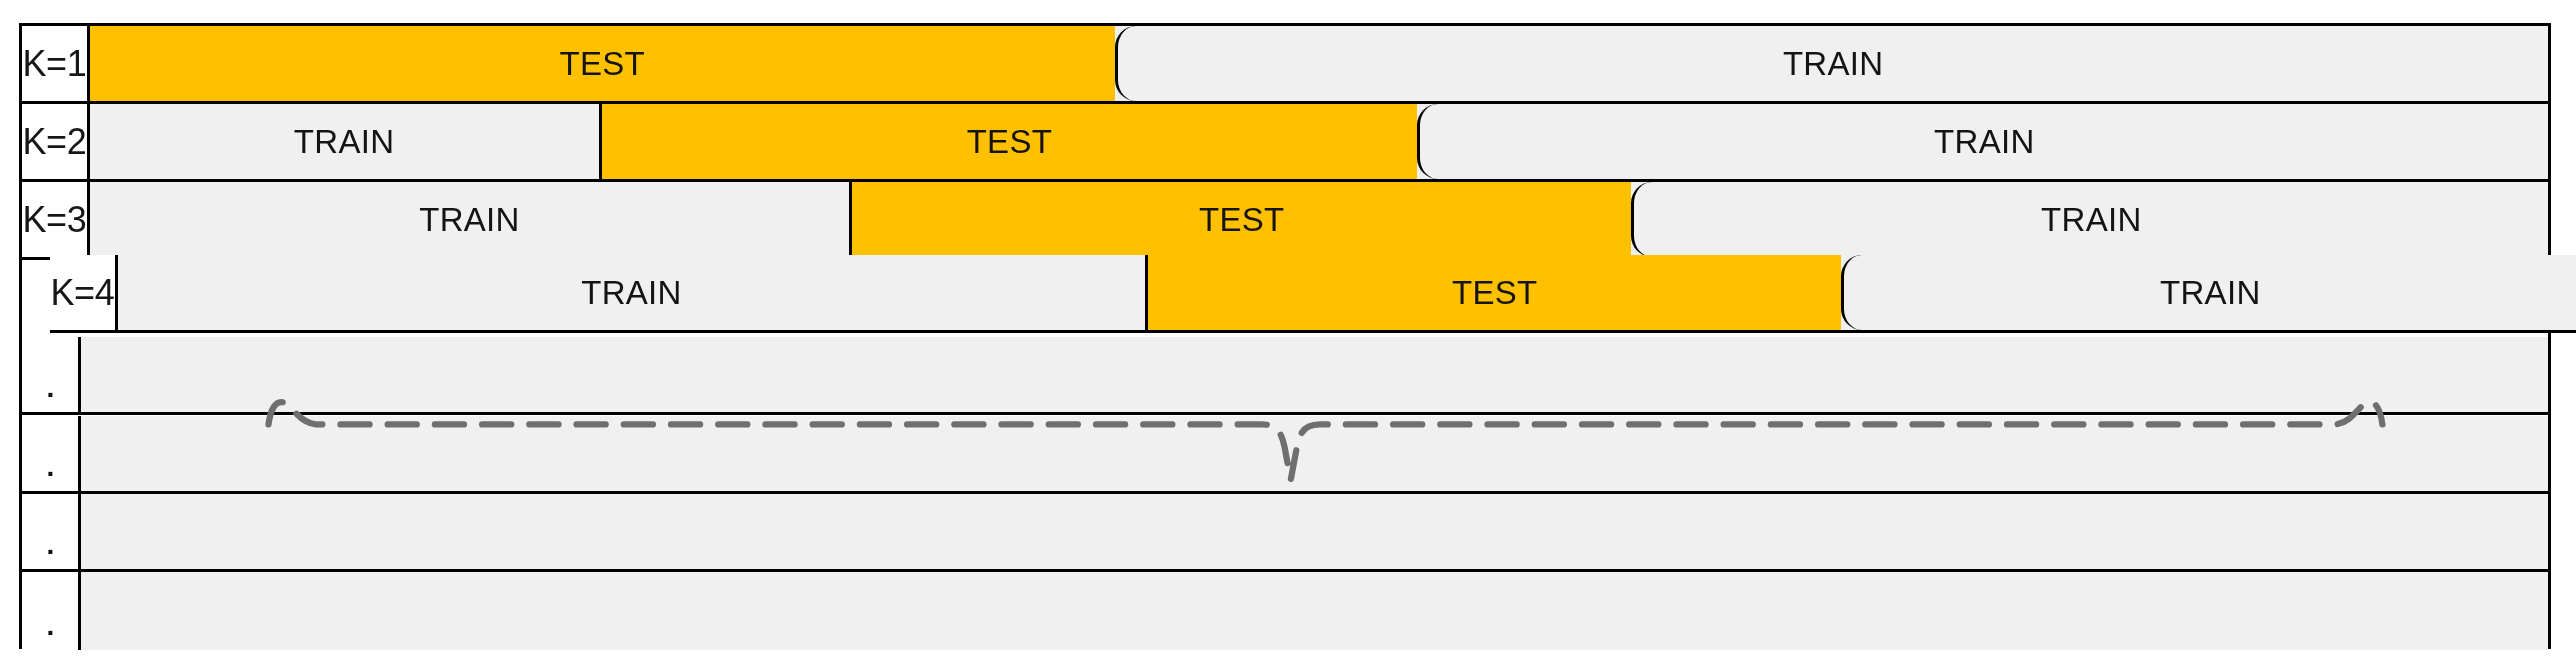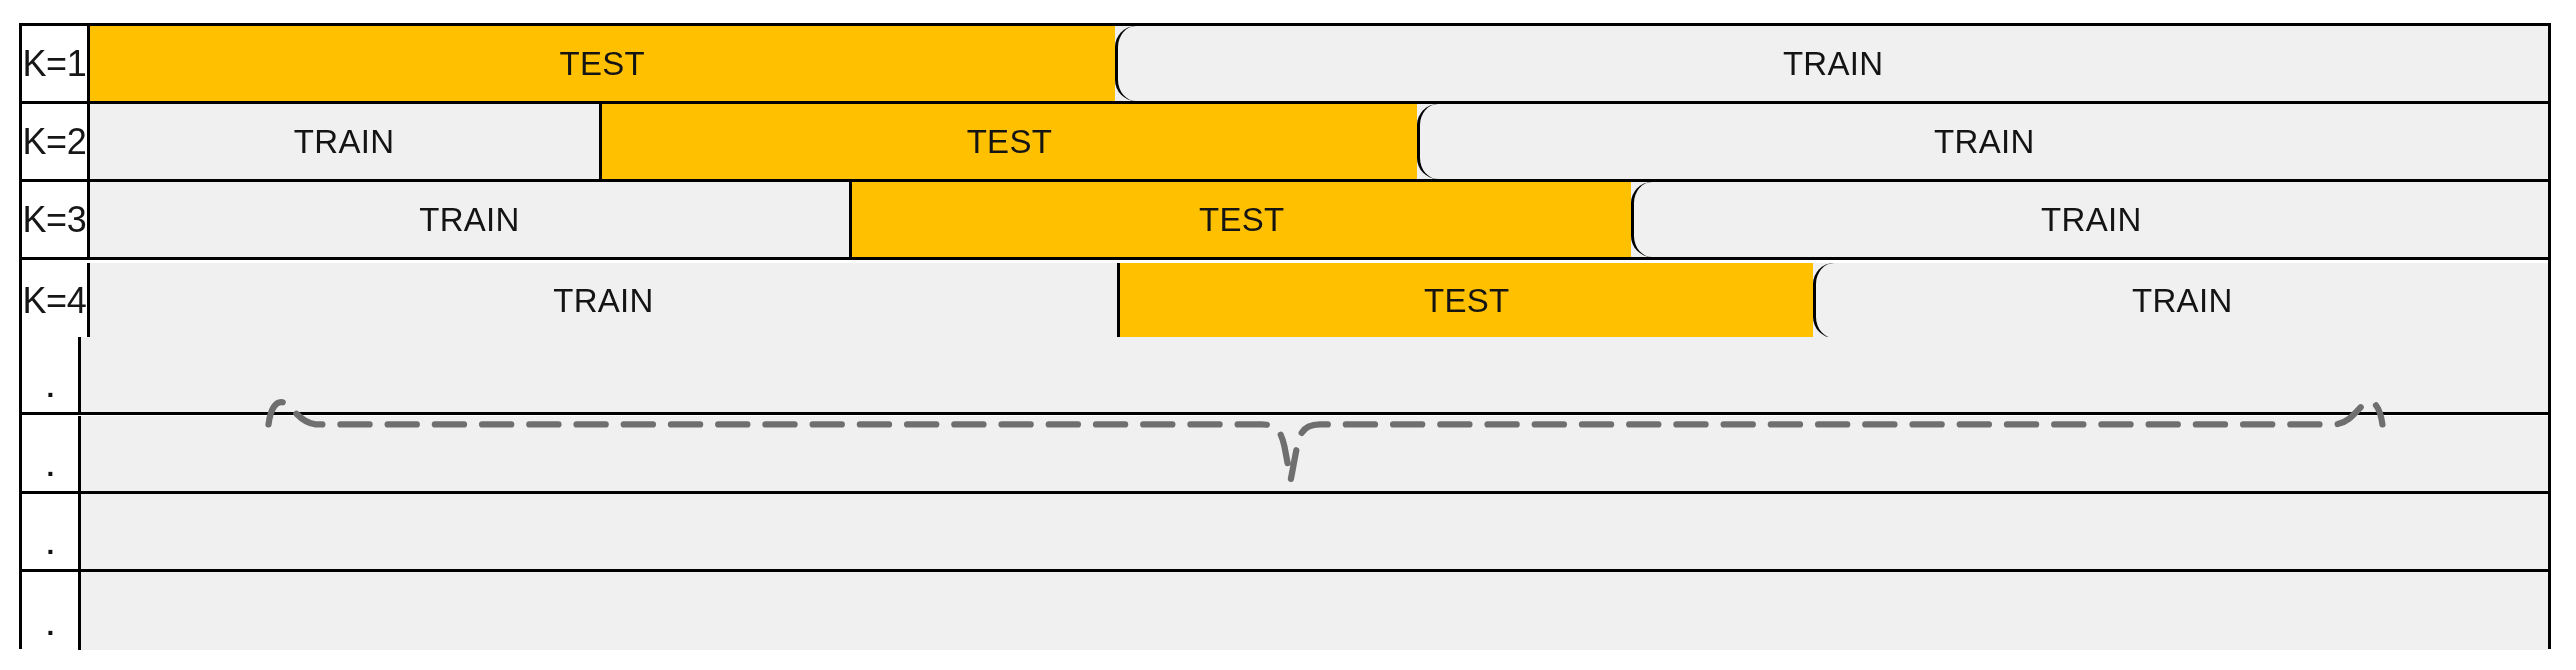--- a/index.html
+++ b/index.html
@@ -40,21 +40,21 @@
     width: 100%;
     height: 78px;
     box-sizing: border-box;
     border-bottom: 3.5px solid #000000;
     display: flex;
     align-items: stretch;
   }
   .fold-row.r1 { top: 0px; }
   .fold-row.r2 { top: 78px; }
   .fold-row.r3 { top: 156px; }
-  .fold-row.r4 { top: 237px; }
+  .fold-row.r4 { top: 229px; margin-left: 28px; }
 
   .fold-label {
     flex: 0 0 59px;
     box-sizing: border-box;
     border-right: 3.5px solid #000000;
     background: #ffffff;
     display: flex;
     align-items: center;
     justify-content: center;
     font-size: 36px;

